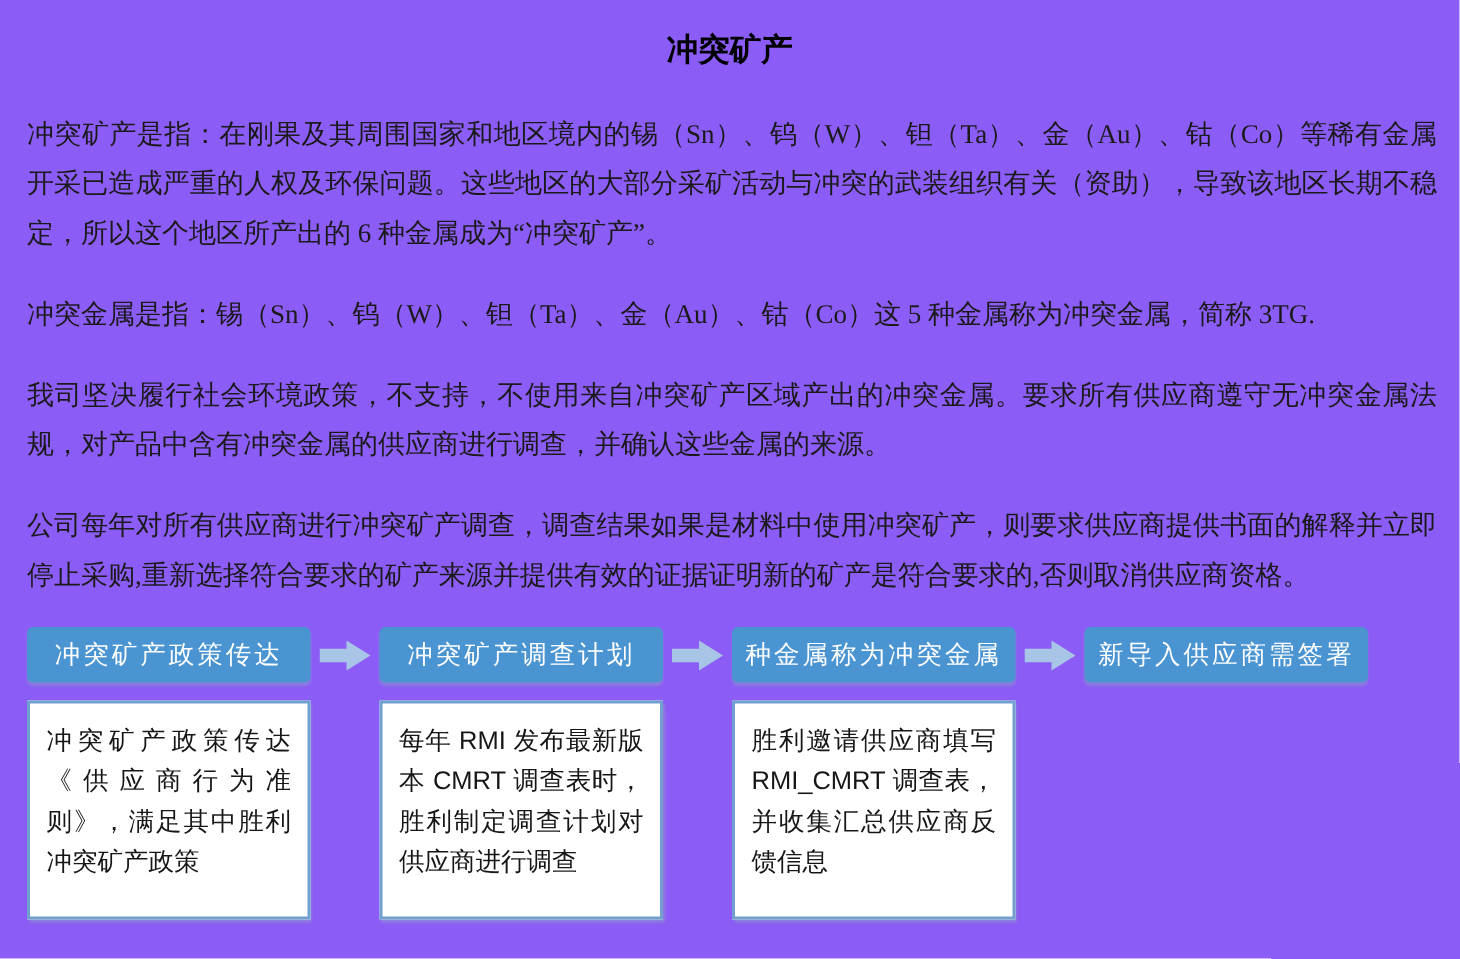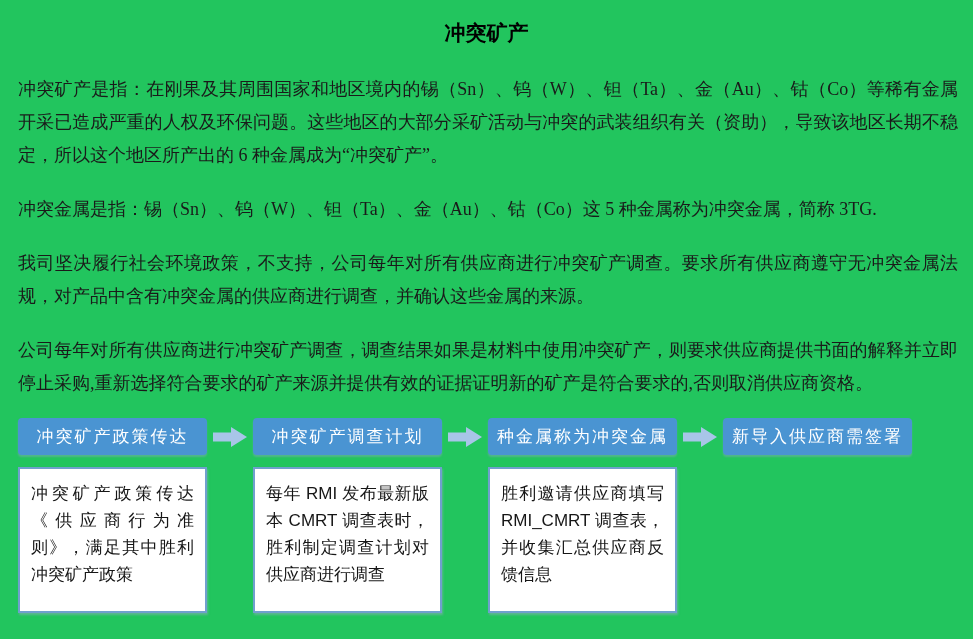--- a/index.html
+++ b/index.html
@@ -5,21 +5,21 @@
   :root{
     --header-bg:#4A94D2;
     --arrow:#A8C5E8;
     --box-border:#70A0CE;
     --text:#1a1a1a;
   }
   html,body{margin:0;padding:0;background:#fff;}
   .page{
     position:relative;
     width:973px;height:639px;
-    background:#22c55e;
+    background:#8b5cf6;
     overflow:hidden;
     font-family:"Liberation Sans","DejaVu Sans",sans-serif;
   }
   .title{
     margin:0;
     padding-top:19px;
     text-align:center;
     font-size:21px;
     line-height:28px;
     font-weight:700;
@@ -90,21 +90,21 @@
 </head>
 <body>
 
 <div class="page">
 
   <h1 class="title">冲突矿产</h1>
 
   <div class="content">
     <p>冲突矿产是指：在刚果及其周围国家和地区境内的锡（Sn）、钨（W）、钽（Ta）、金（Au）、钴（Co）等稀有金属开采已造成严重的人权及环保问题。这些地区的大部分采矿活动与冲突的武装组织有关（资助），导致该地区长期不稳定，所以这个地区所产出的 6 种金属成为“冲突矿产”。</p>
     <p>冲突金属是指：锡（Sn）、钨（W）、钽（Ta）、金（Au）、钴（Co）这 5 种金属称为冲突金属，简称 3TG.</p>
-    <p>我司坚决履行社会环境政策，不支持，公司每年对所有供应商进行冲突矿产调查。要求所有供应商遵守无冲突金属法规，对产品中含有冲突金属的供应商进行调查，并确认这些金属的来源。</p>
+    <p>我司坚决履行社会环境政策，不支持，不使用来自冲突矿产区域产出的冲突金属。要求所有供应商遵守无冲突金属法规，对产品中含有冲突金属的供应商进行调查，并确认这些金属的来源。</p>
     <p>公司每年对所有供应商进行冲突矿产调查，调查结果如果是材料中使用冲突矿产，则要求供应商提供书面的解释并立即停止采购,重新选择符合要求的矿产来源并提供有效的证据证明新的矿产是符合要求的,否则取消供应商资格。</p>
   </div>
 
   <div class="flow">
 
     <div class="step">
       <div class="step-header">冲突矿产政策传达</div>
       <div class="step-body">冲突矿产政策传达《供应商行为准则》，满足其中胜利冲突矿产政策</div>
     </div>
 

